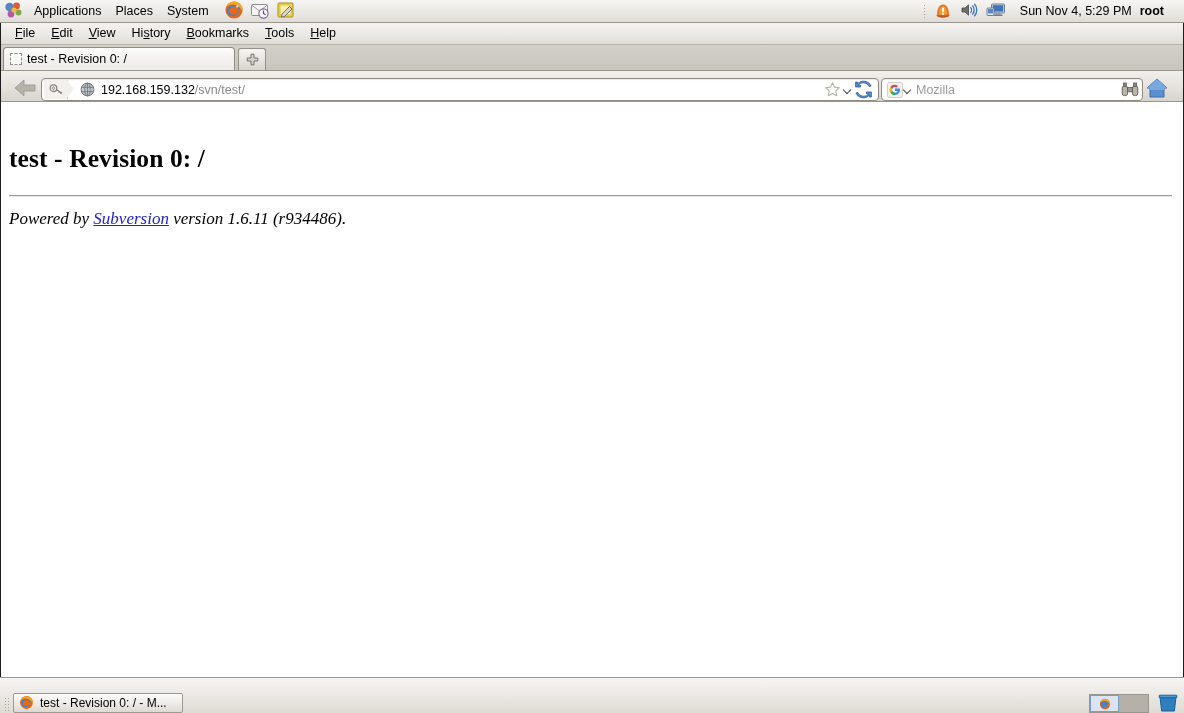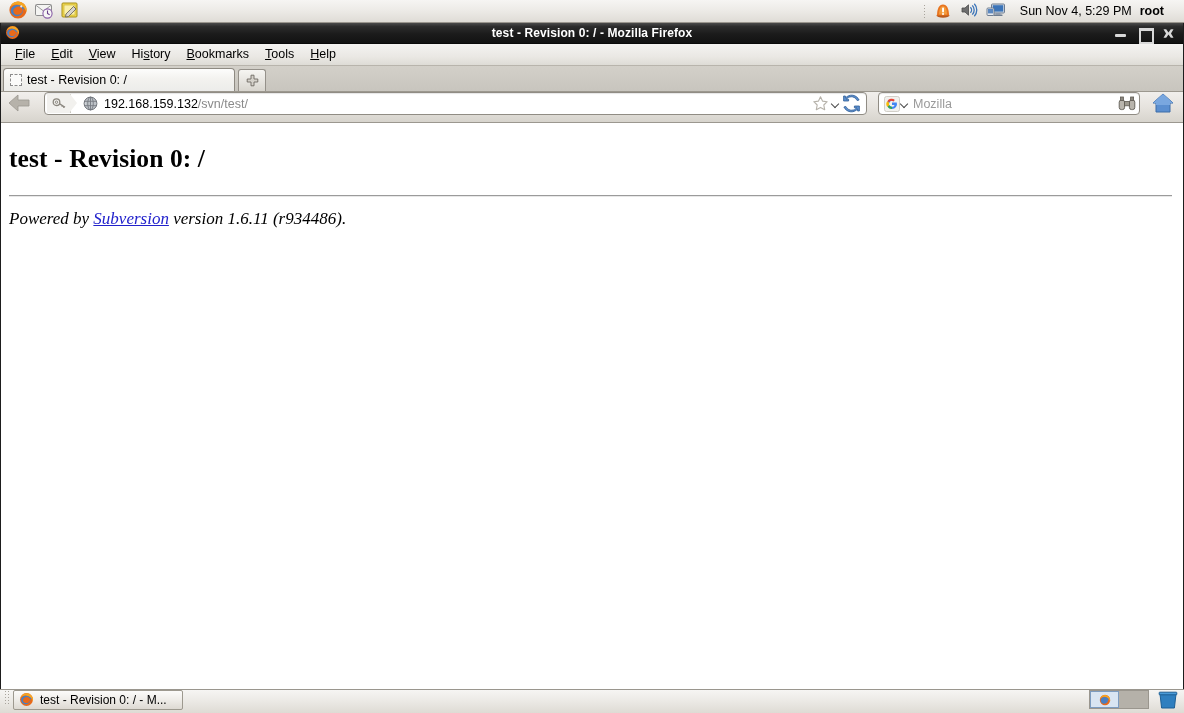--- a/index.html
+++ b/index.html
@@ -208,23 +208,23 @@
     align-items: center;
     justify-content: center;
   }
 
   
   .fx-navbar {
     height: 31px;
     background: linear-gradient(to bottom, #f1efec 0%, #e6e3de 50%, #d7d4cd 100%);
     border-bottom: 1px solid #9b978f;
     display: flex;
-    align-items: flex-start;
-    padding: 0 6px;
-    gap: 11px;
+    align-items: flex-end;
+    padding: 0 12px;
+    gap: 2px;
   }
   .nav-back {
     width: 26px; height: 24px;
     position: relative;
     flex: 0 0 auto;
   }
   .urlbar {
     flex: 1 1 auto;
     height: 23px;
     background: #ffffff;
@@ -354,25 +354,25 @@
   .page .powered a {
     color: #2222cc;
     text-decoration: underline;
   }
 
   
   .taskbar {
     position: absolute;
     bottom: 0; left: 0;
     width: 1184px;
-    height: 24px;
+    height: 36px;
     background: linear-gradient(to bottom, #f6f5f3 0%, #eceae6 45%, #dedbd4 100%);
     border-top: 1px solid #9a968e;
     display: flex;
-    align-items: flex-start;
+    align-items: flex-end;
     padding: 0 3px;
   }
   .tb-grip {
     width: 5px; height: 16px;
     background-image: radial-gradient(circle, #a8a49c 0.8px, transparent 1px);
     background-size: 3px 3px;
     margin: 0 4px 0 1px;
     flex: 0 0 auto;
   }
   .task-button {
@@ -420,20 +420,34 @@
     flex: 0 0 auto;
   }
 
   svg { display: block; }
 </style>
 </head>
 <body>
 
 <div class="gnome-panel">
 
+  <div class="panel-menu">
+    <span class="panel-logo">
+      <svg width="20" height="18" viewBox="0 0 20 18">
+        <circle cx="5.5" cy="5" r="4.2" fill="#5b84c4"></circle>
+        <circle cx="12.5" cy="4" r="3.4" fill="#e05a2b"></circle>
+        <circle cx="14.5" cy="10.5" r="3.0" fill="#7aa94e"></circle>
+        <circle cx="7" cy="12" r="3.4" fill="#b05aa8"></circle>
+        <circle cx="10" cy="8" r="2.6" fill="#e8bf3c"></circle>
+      </svg>
+    </span>
+    <div class="panel-menu-item">Applications</div>
+    <div class="panel-menu-item">Places</div>
+    <div class="panel-menu-item">System</div>
+  </div>
 
   <div class="panel-launchers">
     <span class="launcher">
       <svg width="20" height="20" viewBox="0 0 20 20">
         <circle cx="10" cy="10" r="8.6" fill="#e8691a"></circle>
         <path d="M10 1.6a8.6 8.6 0 0 1 8.4 10.6C16.6 7.5 13 4.6 8.4 4.6 5.3 4.6 3 6.3 2 8.4A8.6 8.6 0 0 1 10 1.6z" fill="#f5a623"></path>
         <path d="M16.8 9.2c-1.6-3-5-4.8-8.6-4.2-3.3.5-5.3 2.8-5.4 5.3-.1 3 2.1 5.7 5.5 5.9 3.2.2 5.6-1.7 6.4-4 .5-1.4.5-2.3.1-3z" fill="#4a7fc1"></path>
         <path d="M9 14.8c2.8.2 5-1.6 5.6-3.6.4-1.3.1-2.4-.8-3.3-1.2-1.2-3.3-1.6-5.2-1-2.2.7-3.4 2.4-3.3 4.1.1 1.9 1.7 3.6 3.7 3.8z" fill="#e8691a"></path>
         <circle cx="13.3" cy="6.4" r="1.1" fill="#ffffff" opacity="0.85"></circle>
       </svg>
@@ -488,40 +502,20 @@
       </svg>
     </span>
   </div>
 
   <div class="panel-clock">Sun Nov  4,  5:29 PM</div>
   <div class="panel-user">root</div>
 </div>
 
 <div class="fx-window">
 
-  <div class="fx-titlebar">
-    <span class="fx-titlebar-icon">
-      <svg width="15" height="15" viewBox="0 0 20 20">
-        <circle cx="10" cy="10" r="8.6" fill="#e8691a"></circle>
-        <path d="M10 1.6a8.6 8.6 0 0 1 8.4 10.6C16.6 7.5 13 4.6 8.4 4.6 5.3 4.6 3 6.3 2 8.4A8.6 8.6 0 0 1 10 1.6z" fill="#f5a623"></path>
-        <path d="M16.8 9.2c-1.6-3-5-4.8-8.6-4.2-3.3.5-5.3 2.8-5.4 5.3-.1 3 2.1 5.7 5.5 5.9 3.2.2 5.6-1.7 6.4-4 .5-1.4.5-2.3.1-3z" fill="#4a7fc1"></path>
-        <path d="M9 14.8c2.8.2 5-1.6 5.6-3.6.4-1.3.1-2.4-.8-3.3-1.2-1.2-3.3-1.6-5.2-1-2.2.7-3.4 2.4-3.3 4.1.1 1.9 1.7 3.6 3.7 3.8z" fill="#e8691a"></path>
-      </svg>
-    </span>
-    <div class="fx-title">test - Revision 0: / - Mozilla Firefox</div>
-    <div class="fx-wbuttons">
-      <span class="wbtn wbtn-min"></span>
-      <span class="wbtn wbtn-max"></span>
-      <span class="wbtn">
-        <svg width="13" height="13" viewBox="0 0 13 13">
-          <path d="M1.5 2.2 L4 6.5 L1.5 10.8 L4.2 10.8 L6.5 7.6 L8.8 10.8 L11.5 10.8 L9 6.5 L11.5 2.2 L8.8 2.2 L6.5 5.4 L4.2 2.2 z" fill="#d8d8d8"></path>
-        </svg>
-      </span>
-    </div>
-  </div>
 
   <div class="fx-menubar">
     <div class="menu-item">
         <span><u>F</u>ile</span>
       </div>
     <div class="menu-item">
         <span><u>E</u>dit</span>
       </div>
     <div class="menu-item">
         <span><u>V</u>iew</span>

